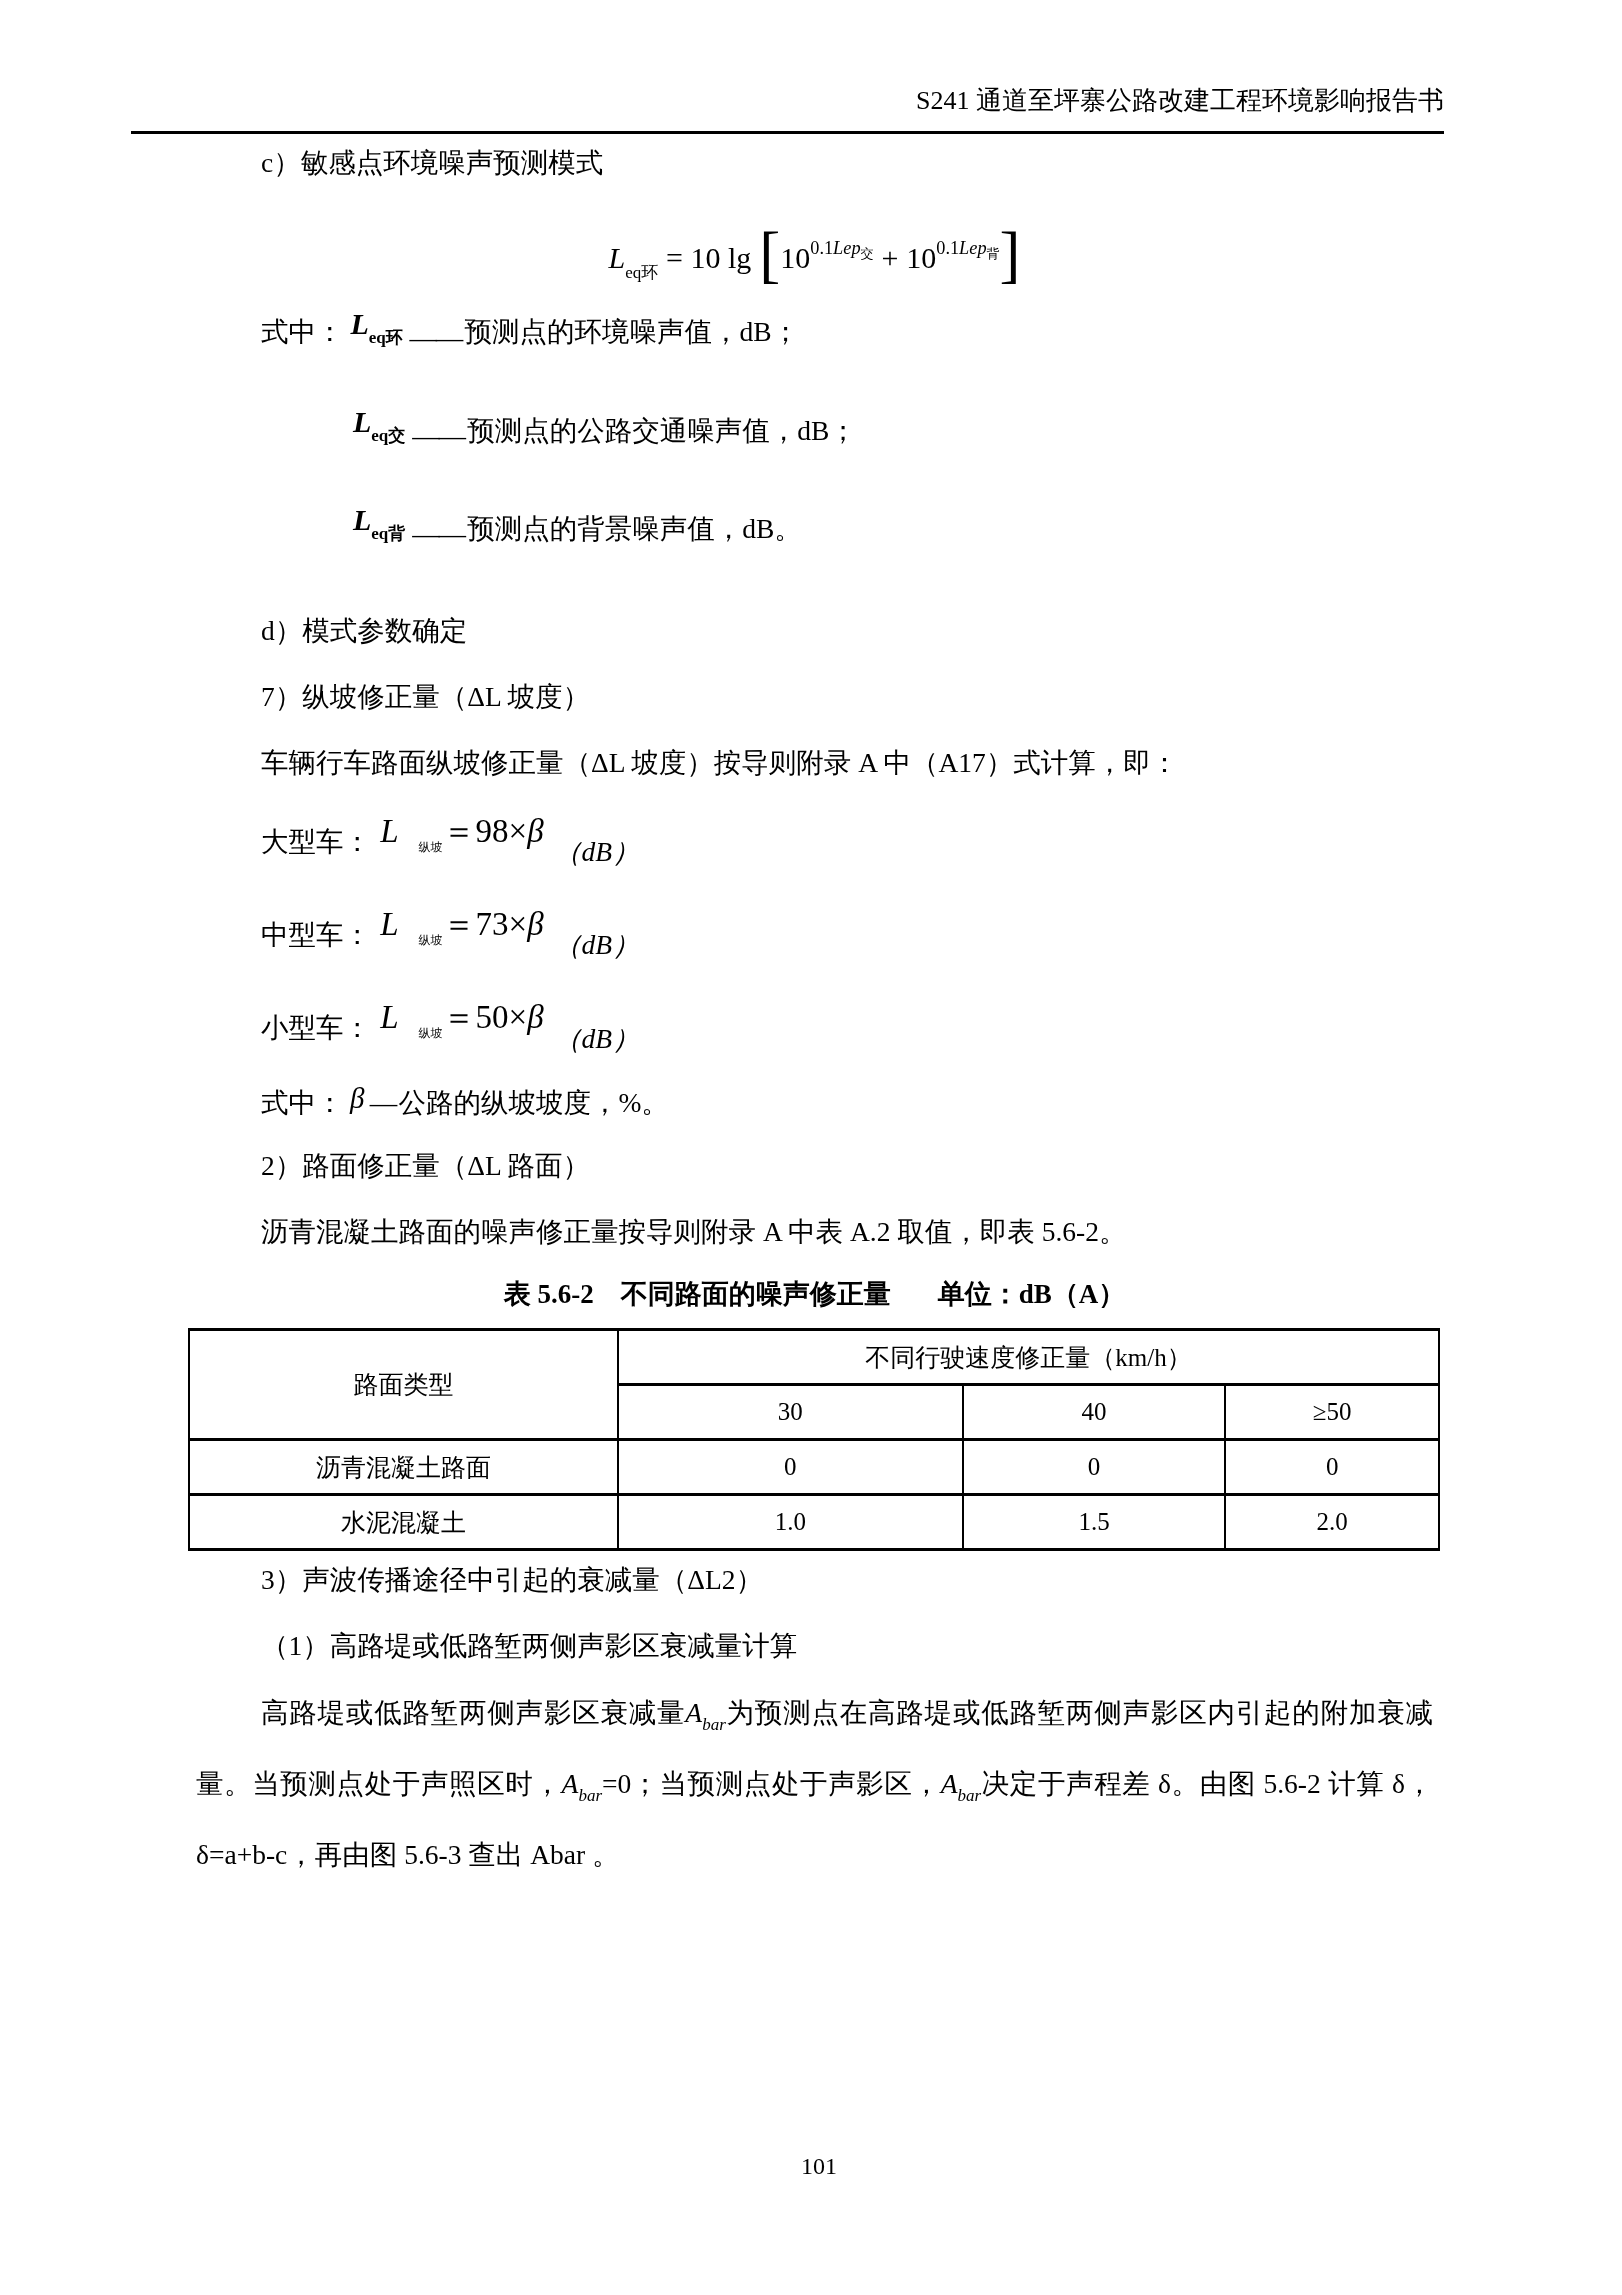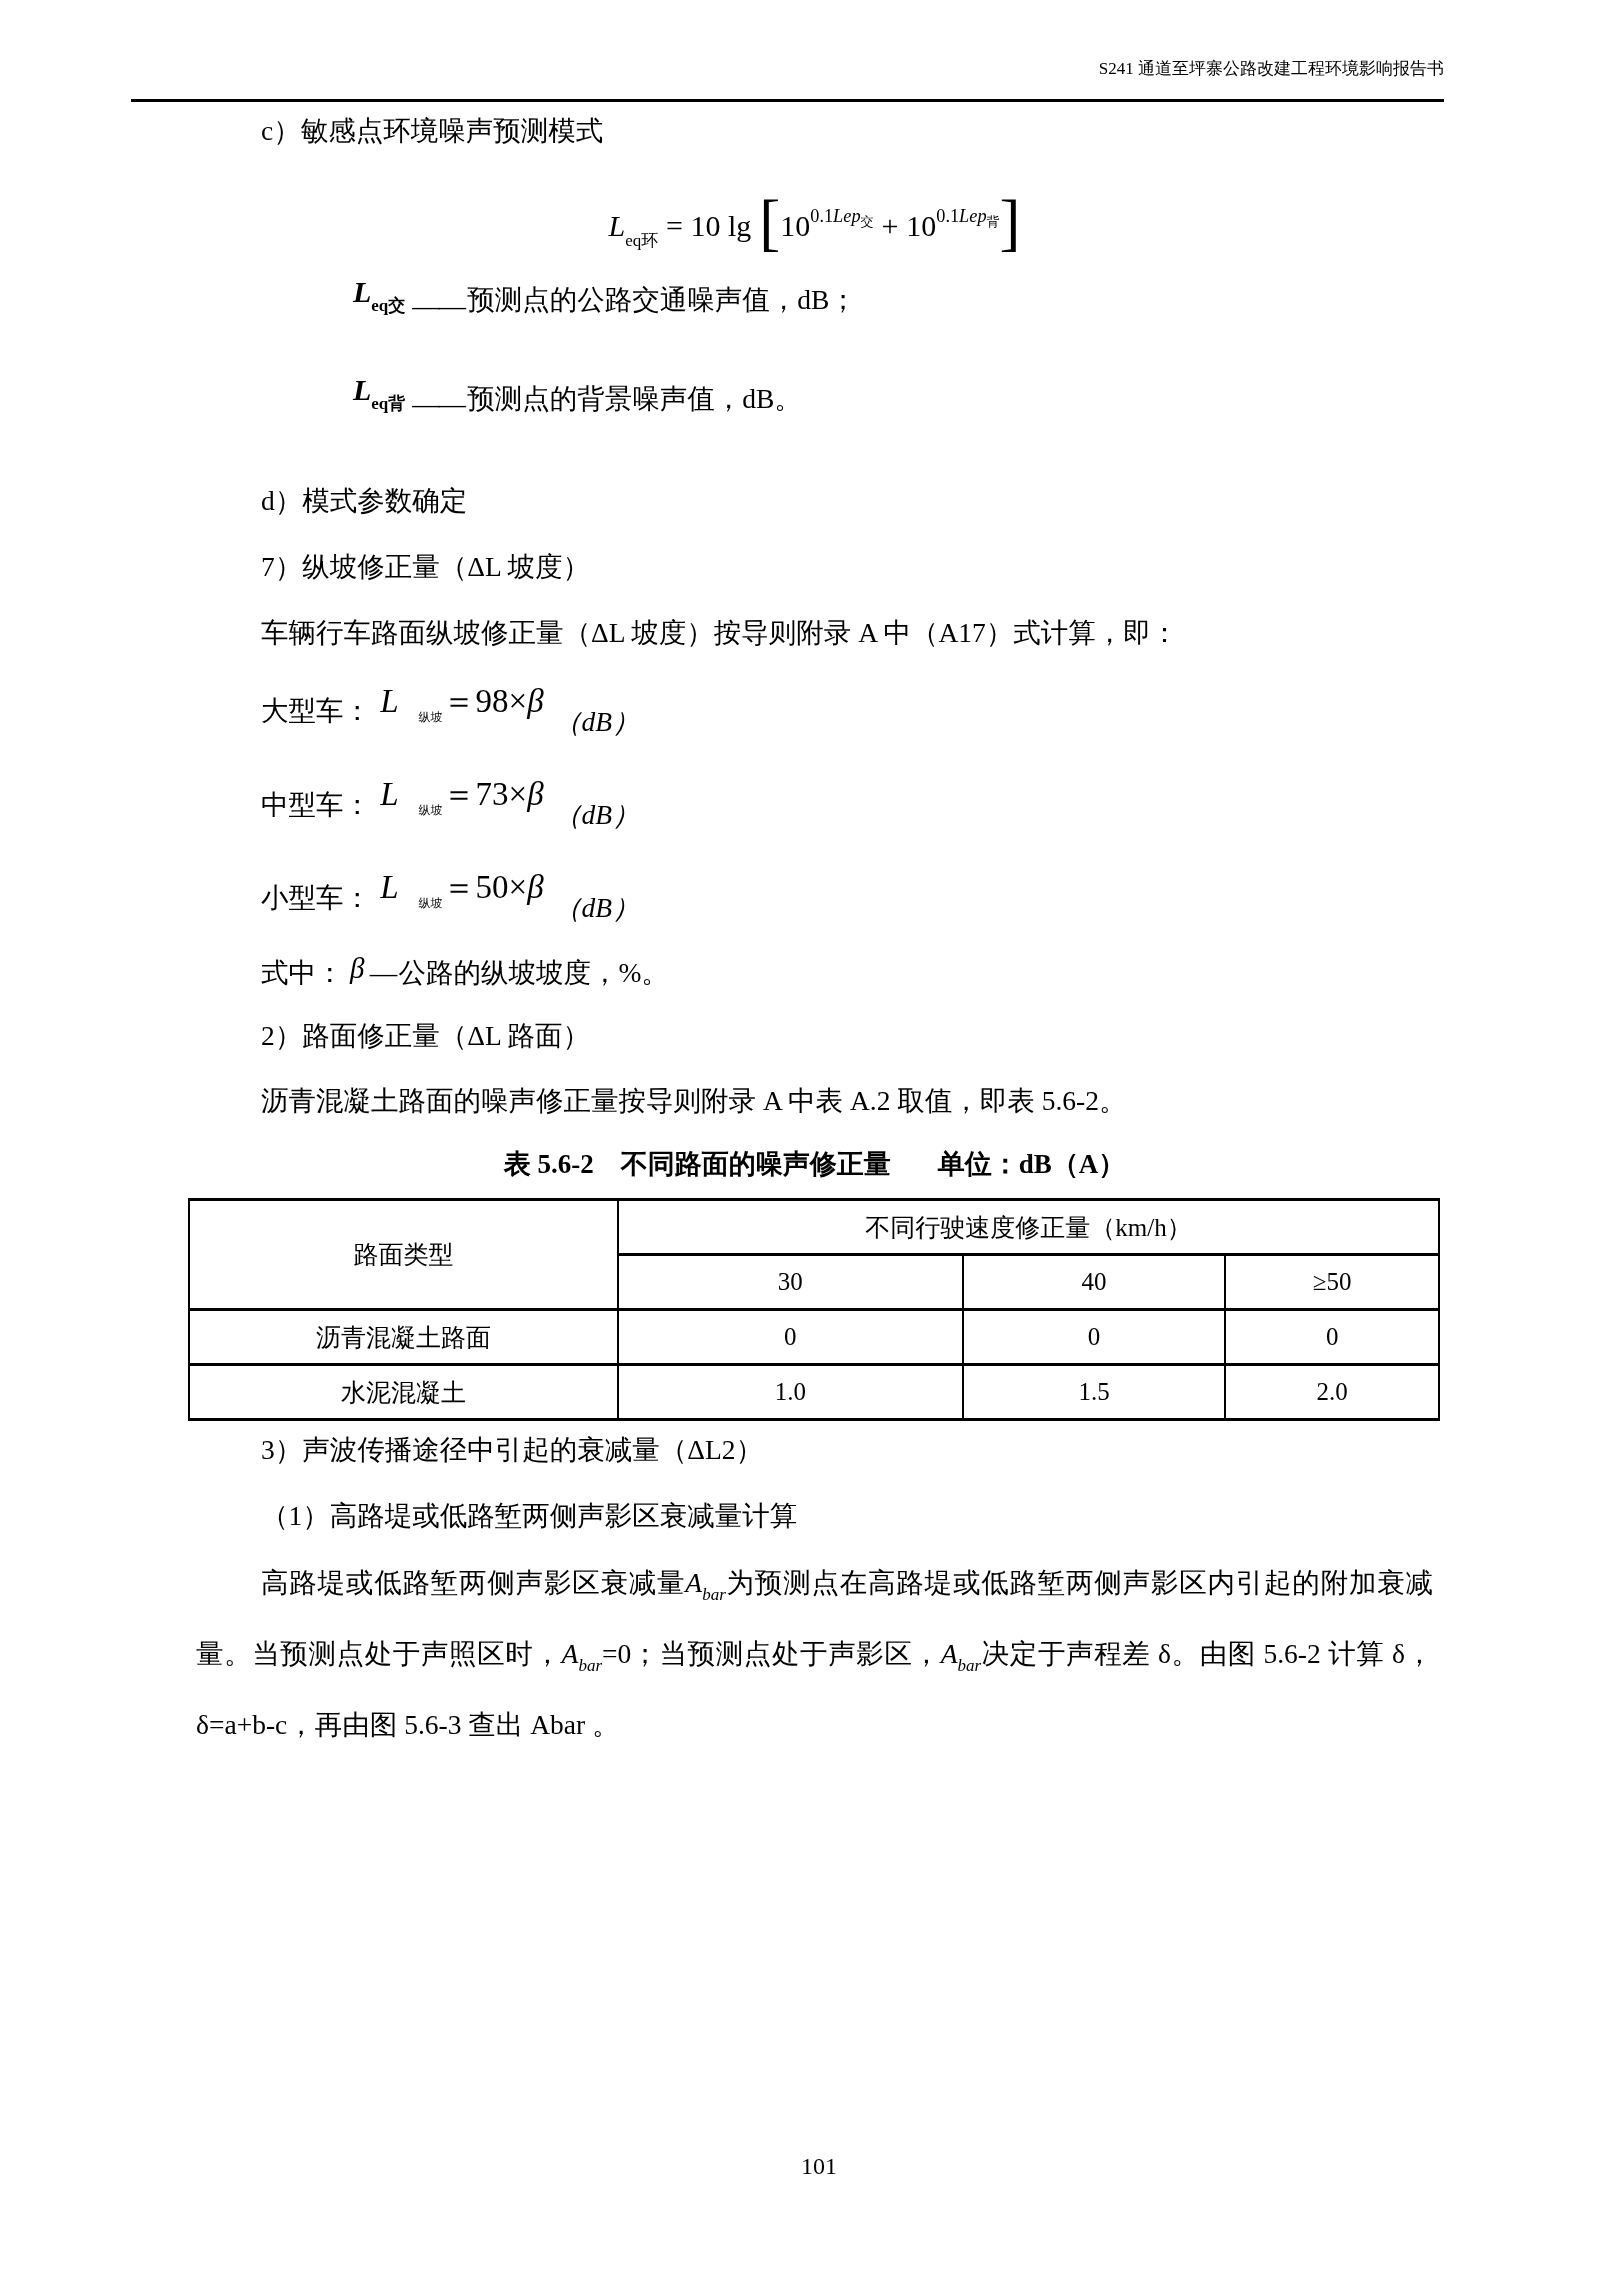--- a/index.html
+++ b/index.html
@@ -5,23 +5,23 @@
   html,body{margin:0;padding:0;background:#888;}
   .page{
     width:1622px;height:2295px;position:relative;margin:0 auto;
     background:#ffffff;color:#000;
     font-family:"Liberation Serif","DejaVu Serif",serif;
     overflow:hidden;
   }
   
   .header{
     margin:0 178px 0 131px;
-    padding-top:50px;padding-bottom:11.8px;
+    padding-top:82px;padding-bottom:11.8px;
     border-bottom:3.3px solid #000;
-    text-align:right;font-size:17px;line-height:37px;
+    text-align:right;font-size:26px;line-height:37px;
   }
   
   .content{margin:0 189px 0 196px;font-size:27.5px;}
   p.bodyline{margin:0 0 7.9px 0;line-height:58px;text-indent:65px;}
   .mt-lg{margin-top:29px;}
   
   i.mvar{font-style:italic;}
   .msub{font-size:17px;vertical-align:-9.2px;}
   .msub-sm{font-size:13px;vertical-align:-3.9px;}
   .msup{font-size:18.3px;vertical-align:14.4px;}
@@ -75,20 +75,25 @@
   </div>
 
   <div class="content">
 
     <p class="bodyline mt-lg">c）敏感点环境噪声预测模式</p>
 
     <div class="formula-main">
       <i class="mvar">L</i><span class="msub">eq环</span><span class="op">= 10 lg</span><span class="bracket">[</span><span>10</span><span class="msup"><span>0.1</span><i class="mvar">Lep</i><span class="msub-sm">交</span></span><span class="op">+</span><span>10</span><span class="msup"><span>0.1</span><i class="mvar">Lep</i><span class="msub-sm">背</span></span><span class="bracket">]</span>
     </div>
 
+    <div class="where-line">
+      <span class="prefix">式中：</span>
+      <span class="wvar"><i class="mvar">L</i><span class="msub">eq环</span></span>
+      <span class="ldash">——</span><span>预测点的环境噪声值，dB；</span>
+    </div>
     <div class="where-line cont">
       <span class="wvar"><i class="mvar">L</i><span class="msub">eq交</span></span>
       <span class="ldash">——</span><span>预测点的公路交通噪声值，dB；</span>
     </div>
     <div class="where-line cont">
       <span class="wvar"><i class="mvar">L</i><span class="msub">eq背</span></span>
       <span class="ldash">——</span><span>预测点的背景噪声值，dB。</span>
     </div>
 
     <p class="bodyline">d）模式参数确定</p>

